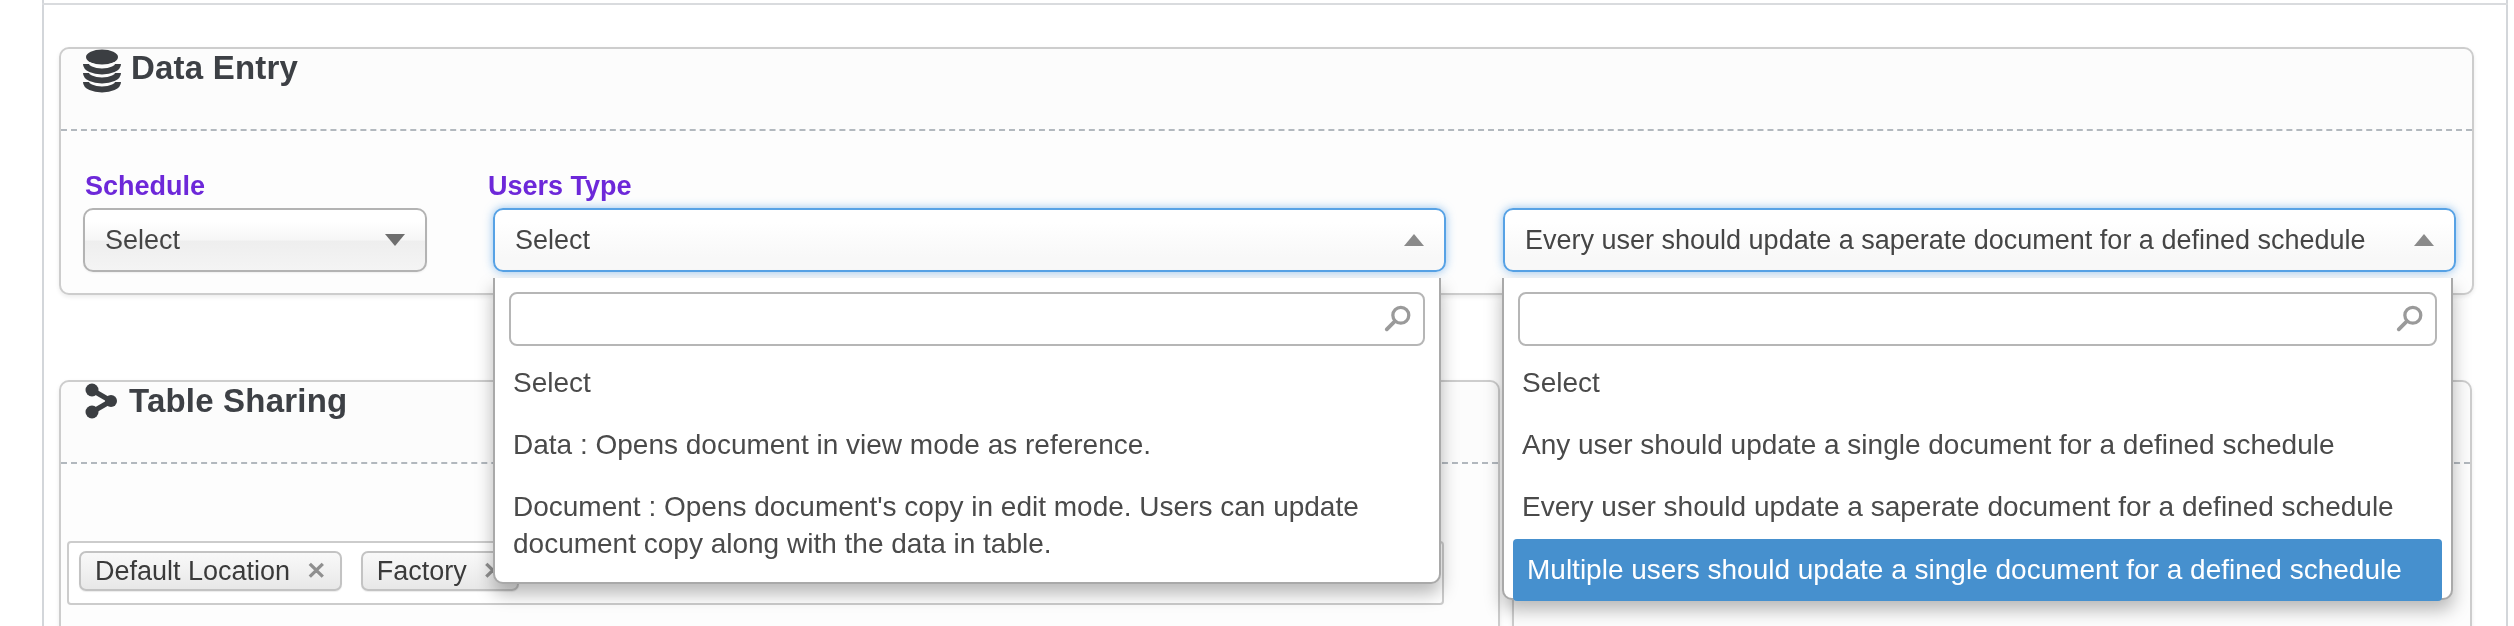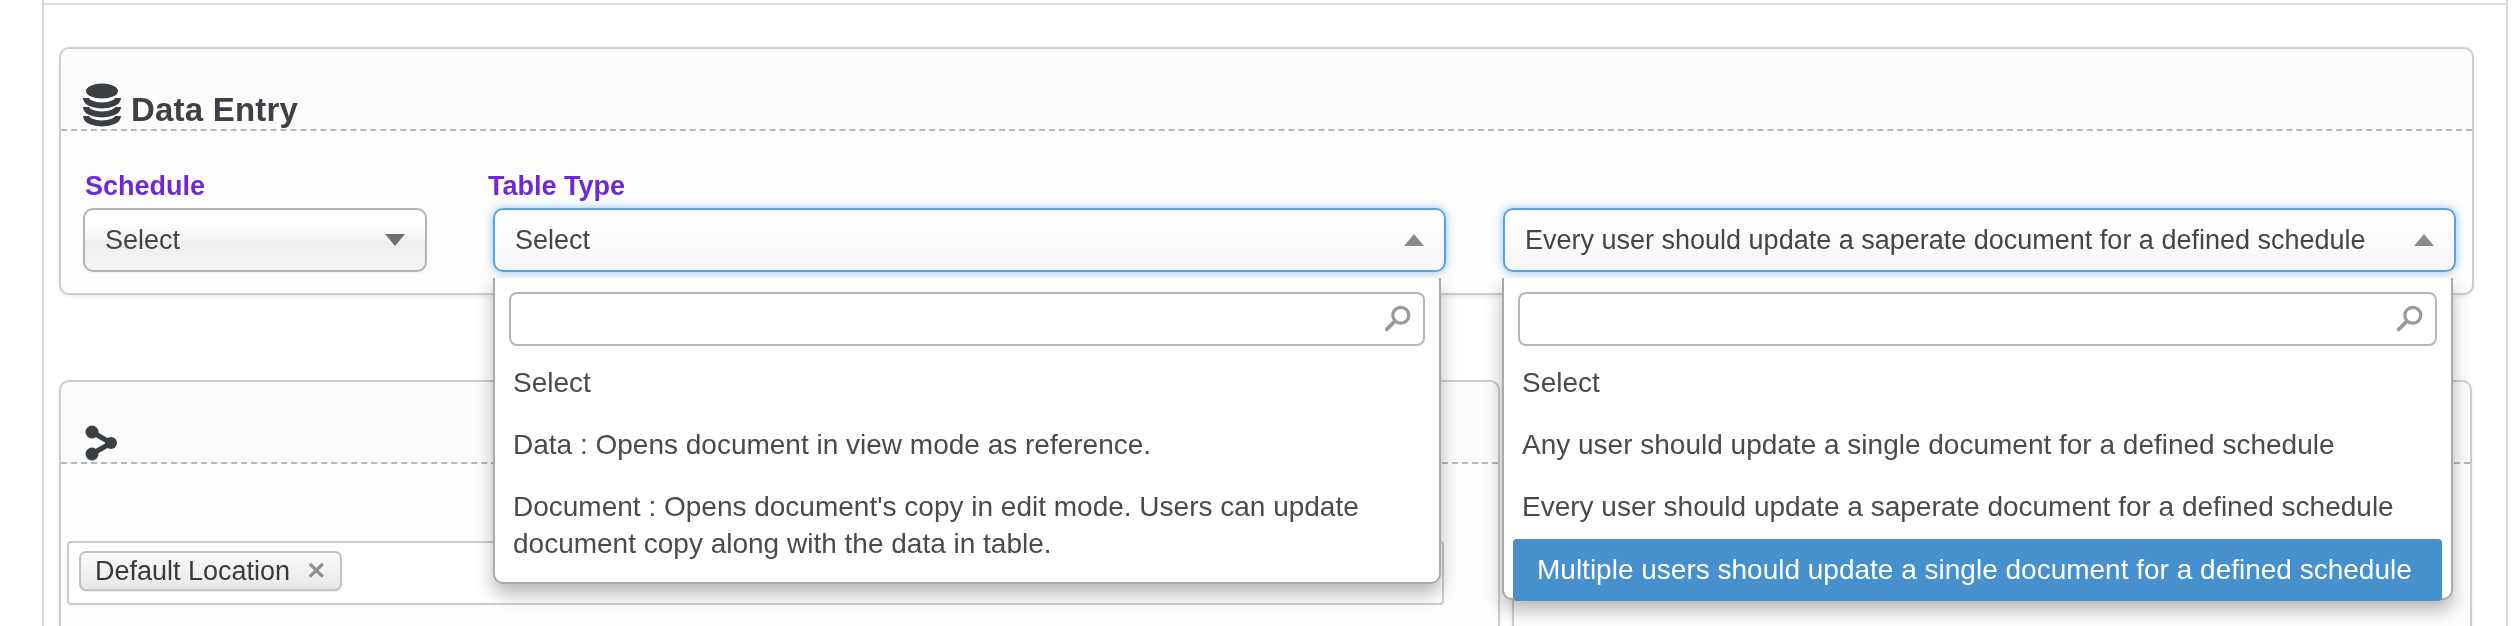--- a/index.html
+++ b/index.html
@@ -9,21 +9,21 @@
   }
   
   .vline{position:absolute;top:0;bottom:0;width:2px;background:#d3d6da}
   .vline.left{left:42px}
   .vline.right{left:2506px}
   .hline-top{position:absolute;left:42px;right:6px;top:3px;height:2px;background:#d9dbde}
 
   
   .panel{position:absolute;background:#fdfdfd;border:2px solid #cdcdcd;border-radius:10px;
          box-shadow:0 2px 4px rgba(0,0,0,.08);box-sizing:border-box}
-  .panel-header{height:80px;display:flex;align-items:flex-end;padding:0 22px;
+  .panel-header{height:80px;display:flex;align-items:flex-start;padding:0 22px;
                 border-bottom:2px dashed #b2b8be;background:#fcfcfc;border-radius:10px 10px 0 0}
   .panel-title{font-size:33px;font-weight:700;color:#3d4045;margin:0 0 0 10px;letter-spacing:.2px}
   .hdr-icon{display:inline-flex;align-items:center}
 
   .panel-data-entry{left:59px;top:47px;width:2415px;height:248px}
   .panel-table-sharing{left:59px;top:380px;width:1441px;height:300px}
   .panel-secondary{left:1512px;top:380px;width:960px;height:300px}
 
   
   .fg-label{position:absolute;font-size:27px;font-weight:700;color:#6d28d9;white-space:nowrap}
@@ -54,21 +54,21 @@
   .dd-left{left:493px;top:278px;width:948px;height:306px}
   .dd-right{left:1502px;top:278px;width:951px;height:322px}
   .search-wrap{position:relative;margin:14px 14px 6px}
   .search-wrap input{width:100%;height:54px;box-sizing:border-box;border:2px solid #b6b6b6;
                      border-radius:8px;font-size:27px;padding:0 56px 0 16px;outline:none;
                      font-family:"Liberation Sans",sans-serif;color:#444}
   .search-icon{position:absolute;right:12px;top:12px}
   .dd-list{list-style:none;margin:4px 0 0;padding:0}
   .dd-item{font-size:28px;line-height:1.35;color:#4a4a4a;padding:12px 18px;cursor:pointer}
   .dd-item.hl{background:var(--highlight-blue,#4690ce);color:#fff;margin:2px 9px 0;
-              padding:12px 24px;border-radius:4px}
+              padding:12px 14px;border-radius:4px}
 
   
   .lbl-share{left:24px;top:114px}
   .multiselect{position:absolute;left:6px;top:159px;width:1377px;height:64px;box-sizing:border-box;
                background:#fff;border:2px solid #ccc;border-radius:4px;padding:8px 10px;cursor:text}
   .tag{display:inline-flex;align-items:center;height:40px;box-sizing:border-box;
        padding:16px 14px;margin-right:14px;border:2px solid #c3c3c3;border-radius:7px;
        background:linear-gradient(#f9f9f9,#e8e8e8);box-shadow:0 1px 1px rgba(0,0,0,.08);
        font-size:27px;color:#3a3a3a;white-space:nowrap}
   .tag-x{margin-left:16px;color:#8f8f8f;font-size:24px;font-weight:700;cursor:pointer;line-height:1}
@@ -95,21 +95,21 @@
     </span>
     <h2 class="panel-title">Data Entry</h2>
   </div>
 
   <span class="fg-label lbl-schedule">Schedule</span>
   <div class="chosen sel-schedule">
     <span>Select</span>
     <span class="arr down"></span>
   </div>
 
-  <span class="fg-label lbl-datatype">Table Type</span>
+  <span class="fg-label lbl-datatype">Users Type</span>
   <div class="chosen focused sel-datatype">
     <span>Select</span>
     <span class="arr up"></span>
   </div>
 
   <div class="chosen focused sel-dataupdate">
     <span>Every user should update a saperate document for a defined schedule</span>
     <span class="arr up"></span>
   </div>
 </section>
@@ -118,25 +118,30 @@
   <div class="panel-header">
     <span class="hdr-icon">
       <svg width="36" height="38" viewBox="0 0 36 38">
         <line class="ink-s" x1="9" y1="8" x2="28" y2="19" stroke-width="5"></line>
         <line class="ink-s" x1="9" y1="30" x2="28" y2="19" stroke-width="5"></line>
         <circle class="ink" cx="9" cy="8" r="6.5"></circle>
         <circle class="ink" cx="9" cy="30" r="6.5"></circle>
         <circle class="ink" cx="28" cy="19" r="6"></circle>
       </svg>
     </span>
+    <h2 class="panel-title">Table Sharing</h2>
   </div>
 
   <div class="multiselect">
     <span class="tag">
       <span>Default Location</span>
+      <span class="tag-x">✕</span>
+    </span>
+    <span class="tag">
+      <span>Factory</span>
       <span class="tag-x">✕</span>
     </span>
   </div>
 </section>
 
 <section class="panel panel-secondary">
   <div class="panel-header"></div>
 </section>
 
 <div class="dropdown dd-left">

